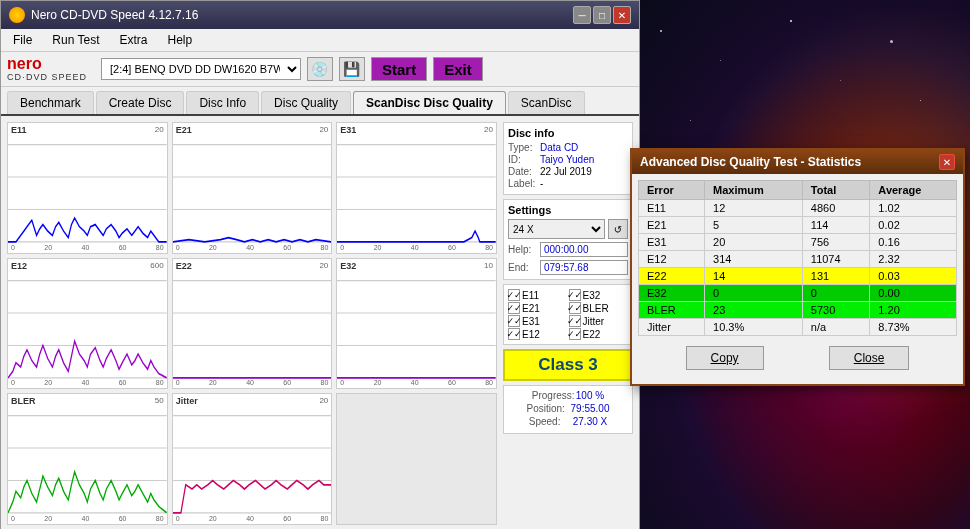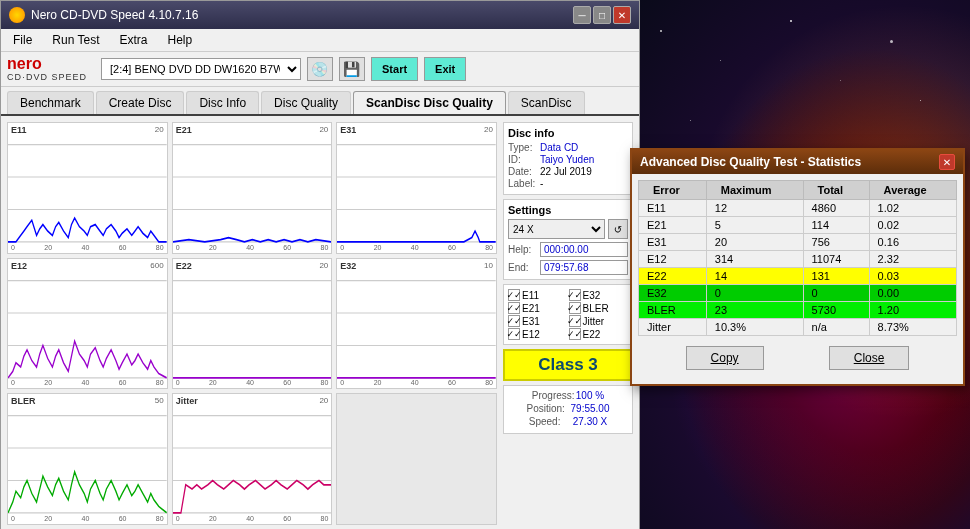--- a/index.html
+++ b/index.html
@@ -96,24 +96,24 @@
       border: 1px solid #999;
       padding: 2px 4px;
       font-size: 11px;
       width: 200px;
       height: 22px;
       cursor: pointer;
     }
     .toolbar-btn {
       height: 24px;
       padding: 2px 10px;
-      background: #5eead4;
-      border: 1px solid #999;
-      cursor: pointer;
-      font-size: 11px;
+      background: #a21caf;
+      border: 1px solid #999;
+      cursor: pointer;
+      font-size: 15px;
       font-weight: bold;
     }
     .toolbar-icon-btn {
       width: 26px; height: 24px;
       background: #e0e0e0;
       border: 1px solid #999;
       cursor: pointer;
       display: flex; align-items: center; justify-content: center;
       font-size: 14px;
     }
@@ -322,21 +322,21 @@
 
     .stats-table {
       width: 100%;
       border-collapse: collapse;
       font-size: 11px;
       margin: 6px 0;
     }
     .stats-table th {
       background: #d0d0d0;
       border: 1px solid #bbb;
-      padding: 3px 14px;
+      padding: 3px 8px;
       text-align: left;
       font-weight: bold;
     }
     .stats-table td {
       border: 1px solid #ccc;
       padding: 2px 8px;
       text-align: left;
     }
     .stats-table tr.highlight-yellow td { background: #ffff00; }
     .stats-table tr.highlight-green td { background: #00cc00; color: black; }
@@ -390,21 +390,21 @@
   <div class="star" style="width:2px;height:2px;left:120px;top:150px;opacity:0.4"></div>
   <div class="star" style="width:1px;height:1px;left:280px;top:100px;opacity:0.8"></div>
   <div class="star" style="width:1px;height:1px;left:300px;top:200px;opacity:0.5"></div>
   <div class="star" style="width:2px;height:2px;left:180px;top:300px;opacity:0.3"></div>
 </div>
 
 <div class="main-window">
 
   <div class="title-bar">
     <div class="title-bar-icon"></div>
-    <span class="title-bar-text">Nero CD-DVD Speed 4.10.7.16</span>
+    <span class="title-bar-text">Nero CD-DVD Speed 4.12.7.16</span>
     <div class="title-bar-controls">
       <div class="title-btn">─</div>
       <div class="title-btn">□</div>
       <div class="title-btn close">✕</div>
     </div>
   </div>
 
   <div class="menu-bar">
     <span class="menu-item">File</span>
     <span class="menu-item">Run Test</span>

